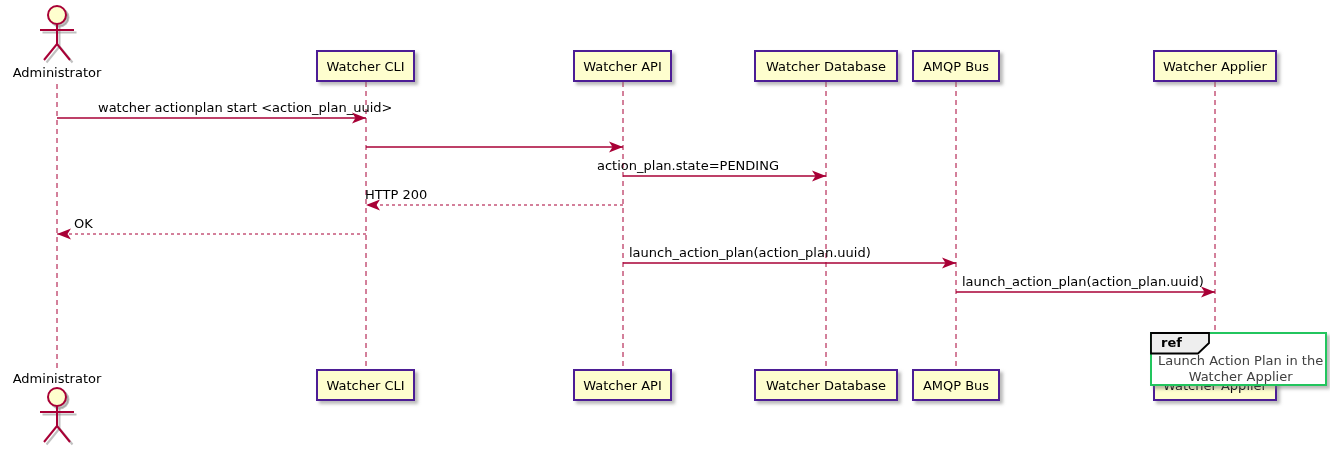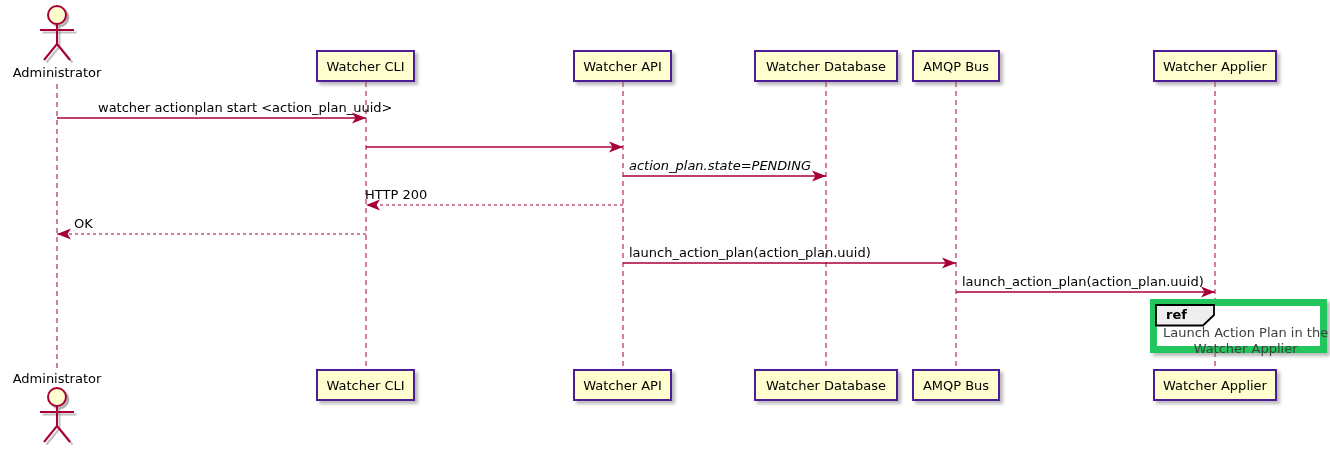--- a/index.html
+++ b/index.html
@@ -4,22 +4,22 @@
 <style>
   html,body{margin:0;padding:0;background:#ffffff;}
   .canvas{position:relative;width:1330px;height:456px;background:#ffffff;overflow:hidden;
           font-family:"DejaVu Sans","Liberation Sans",sans-serif;}
   .canvas svg{position:absolute;left:0;top:0;}
   .pbox{position:absolute;box-sizing:border-box;border:2px solid #4c1d95;background:#FEFECE;
         box-shadow:3px 3px 3px rgba(120,120,120,.5);display:flex;align-items:center;justify-content:center;
         font-size:13px;color:#000;white-space:nowrap;}
   .msg-label{position:absolute;font-size:13px;color:#000;white-space:pre;}
   .actor-label{position:absolute;font-size:13px;color:#000;text-align:center;}
-  .refbox{position:absolute;box-sizing:border-box;border:7px solid #22c55e;background:#ffffff;
-          box-shadow:3px 3px 3px rgba(120,120,120,.5);}
+  .refbox{position:absolute;box-sizing:border-box;border:2px solid #22c55e;background:#ffffff;
+          box-shadow:3px 3px 3px rgba(120,120,120,.5);margin-top:33px;}
   .ref-kw{position:absolute;left:9px;top:1px;font-size:13px;font-weight:700;color:#000;}
   .ref-body{position:absolute;left:6px;top:19px;font-size:13px;color:#404040;line-height:16px;white-space:pre;text-align:center;}
 </style>
 </head>
 <body>
 
 <div class="canvas">
     <svg width="1330" height="456">
       <line x1="57" y1="84" x2="57" y2="369" stroke="#A80036" stroke-width="1" stroke-dasharray="5,4"></line>
       <line x1="366" y1="82" x2="366" y2="369" stroke="#A80036" stroke-width="1" stroke-dasharray="5,4"></line>
@@ -64,21 +64,21 @@
       <line x1="623" y1="205" x2="366" y2="205" stroke="#A80036" stroke-width="1" stroke-dasharray="3,3"></line>
       <polygon points="366,205 380,199.5 376.5,205 380,210.5" fill="#A80036"></polygon>
       <line x1="366" y1="234" x2="57" y2="234" stroke="#A80036" stroke-width="1" stroke-dasharray="3,3"></line>
       <polygon points="57,234 71,228.5 67.5,234 71,239.5" fill="#A80036"></polygon>
       <line x1="623" y1="263" x2="956" y2="263" stroke="#A80036" stroke-width="1.4"></line>
       <polygon points="956,263 942,257.5 945.5,263 942,268.5" fill="#A80036"></polygon>
       <line x1="956" y1="292" x2="1215" y2="292" stroke="#A80036" stroke-width="1.4"></line>
       <polygon points="1215,292 1201,286.5 1204.5,292 1201,297.5" fill="#A80036"></polygon>
     </svg>
     <div class="msg-label" style="left: 63px; top: 100px; margin-left: 35px;">watcher actionplan start &lt;action_plan_uuid&gt;</div>
-    <div class="msg-label" style="left: 629px; top: 158px; font-style: italic;">action_plan.state=PENDING</div>
+    <div class="msg-label" style="left: 597px; top: 158px;">action_plan.state=PENDING</div>
     <div class="msg-label" style="left: 365px; top: 187px;">HTTP 200</div>
     <div class="msg-label" style="left: 74px; top: 216px;">OK</div>
     <div class="msg-label" style="left: 629px; top: 245px;">launch_action_plan(action_plan.uuid)</div>
     <div class="msg-label" style="left: 962px; top: 274px;">launch_action_plan(action_plan.uuid)</div>
     <div class="pbox" style="left: 316px; top: 50px; width: 99px; height: 32px;">Watcher CLI</div>
     <div class="pbox" style="left: 316px; top: 369px; width: 99px; height: 32px;">Watcher CLI</div>
     <div class="pbox" style="left: 573px; top: 50px; width: 99px; height: 32px;">Watcher API</div>
     <div class="pbox" style="left: 573px; top: 369px; width: 99px; height: 32px;">Watcher API</div>
     <div class="pbox" style="left: 754px; top: 50px; width: 144px; height: 32px;">Watcher Database</div>
     <div class="pbox" style="left: 754px; top: 369px; width: 144px; height: 32px;">Watcher Database</div>

